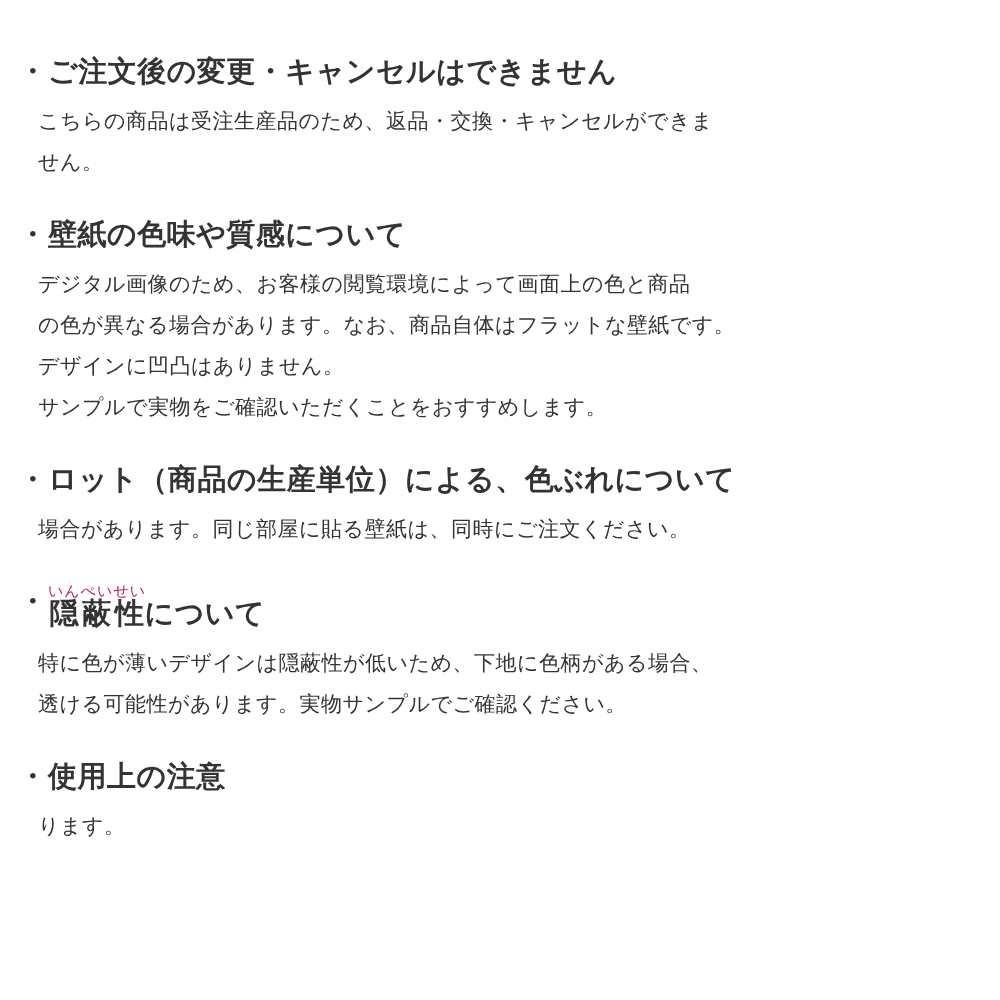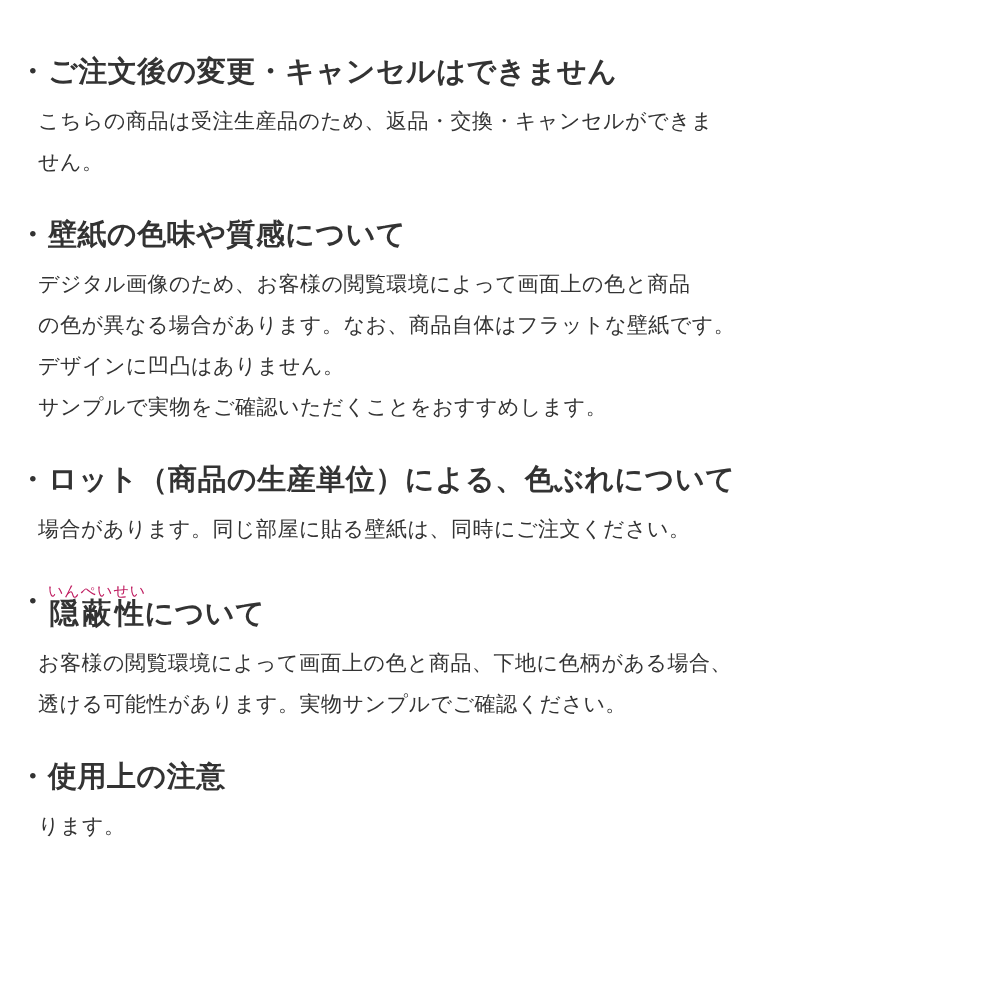--- a/index.html
+++ b/index.html
@@ -98,21 +98,21 @@
       <div class="line">場合があります。同じ部屋に貼る壁紙は、同時にご注文ください。</div>
     </div>
   </section>
 
   <section class="note">
     <h2 class="heading">
       <span class="bullet">・</span>
       <span class="htext"><ruby><span>隠蔽性</span><rt>いんぺいせい</rt></ruby><span>について</span></span>
     </h2>
     <div class="body">
-      <div class="line">お客様の閲覧環境によって画面上の色と商品、下地に色柄がある場合、</div>
+      <div class="line">特に色が薄いデザインは隠蔽性が低いため、下地に色柄がある場合、</div>
       <div class="line">透ける可能性があります。実物サンプルでご確認ください。</div>
     </div>
   </section>
 
   <section class="note">
     <h2 class="heading">
       <span class="bullet">・</span>
       <span class="htext">使用上の注意</span>
     </h2>
     <div class="body">

